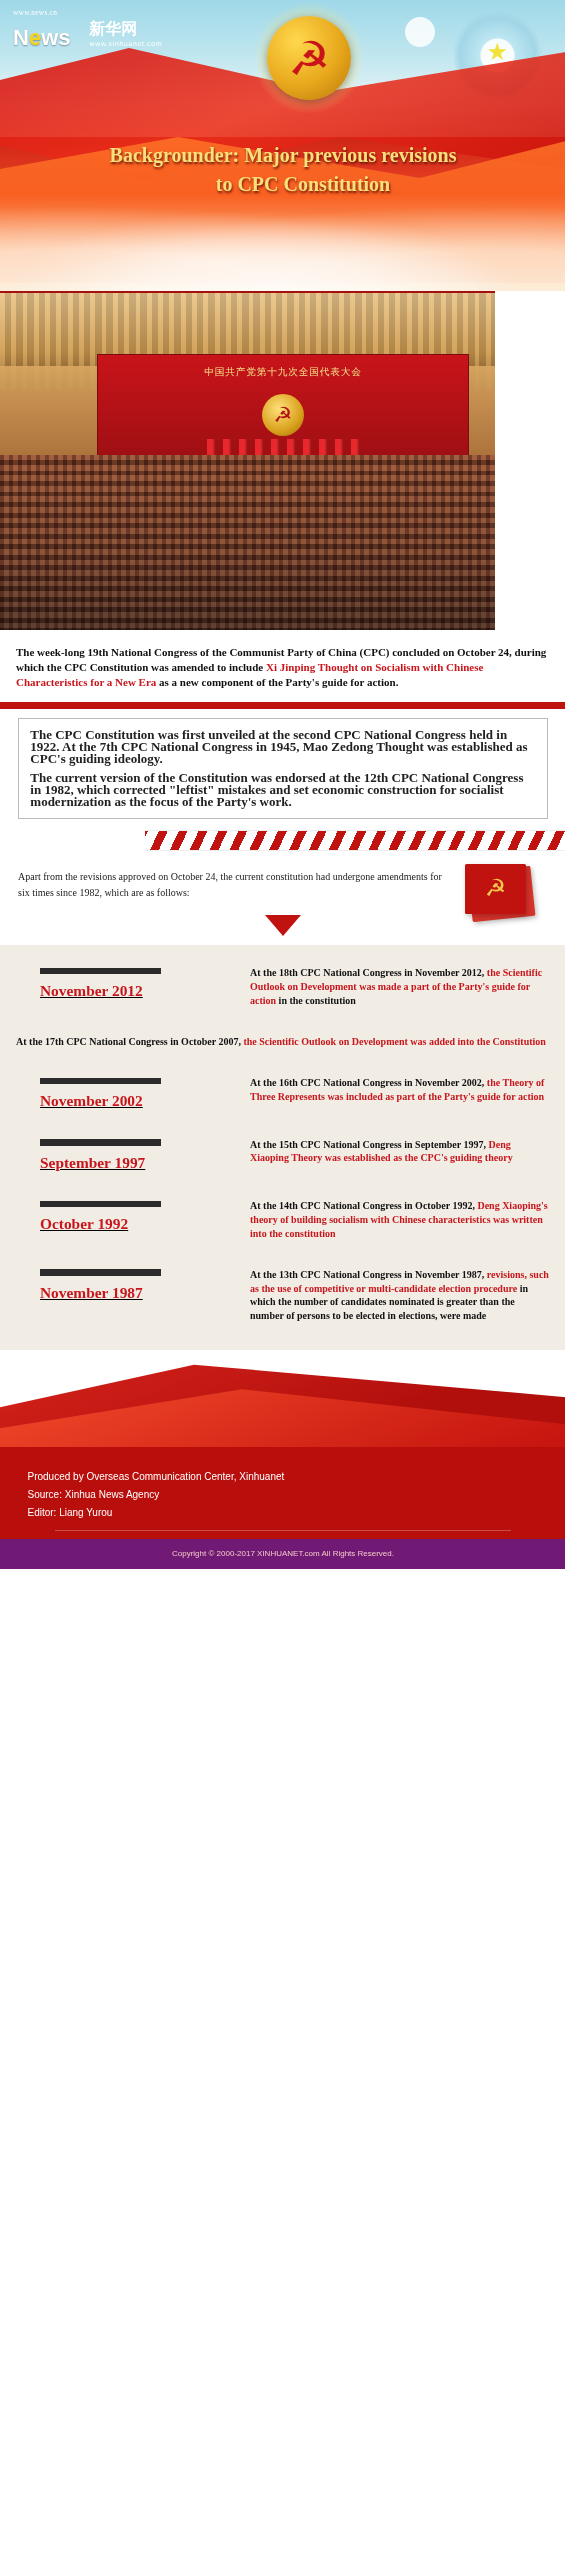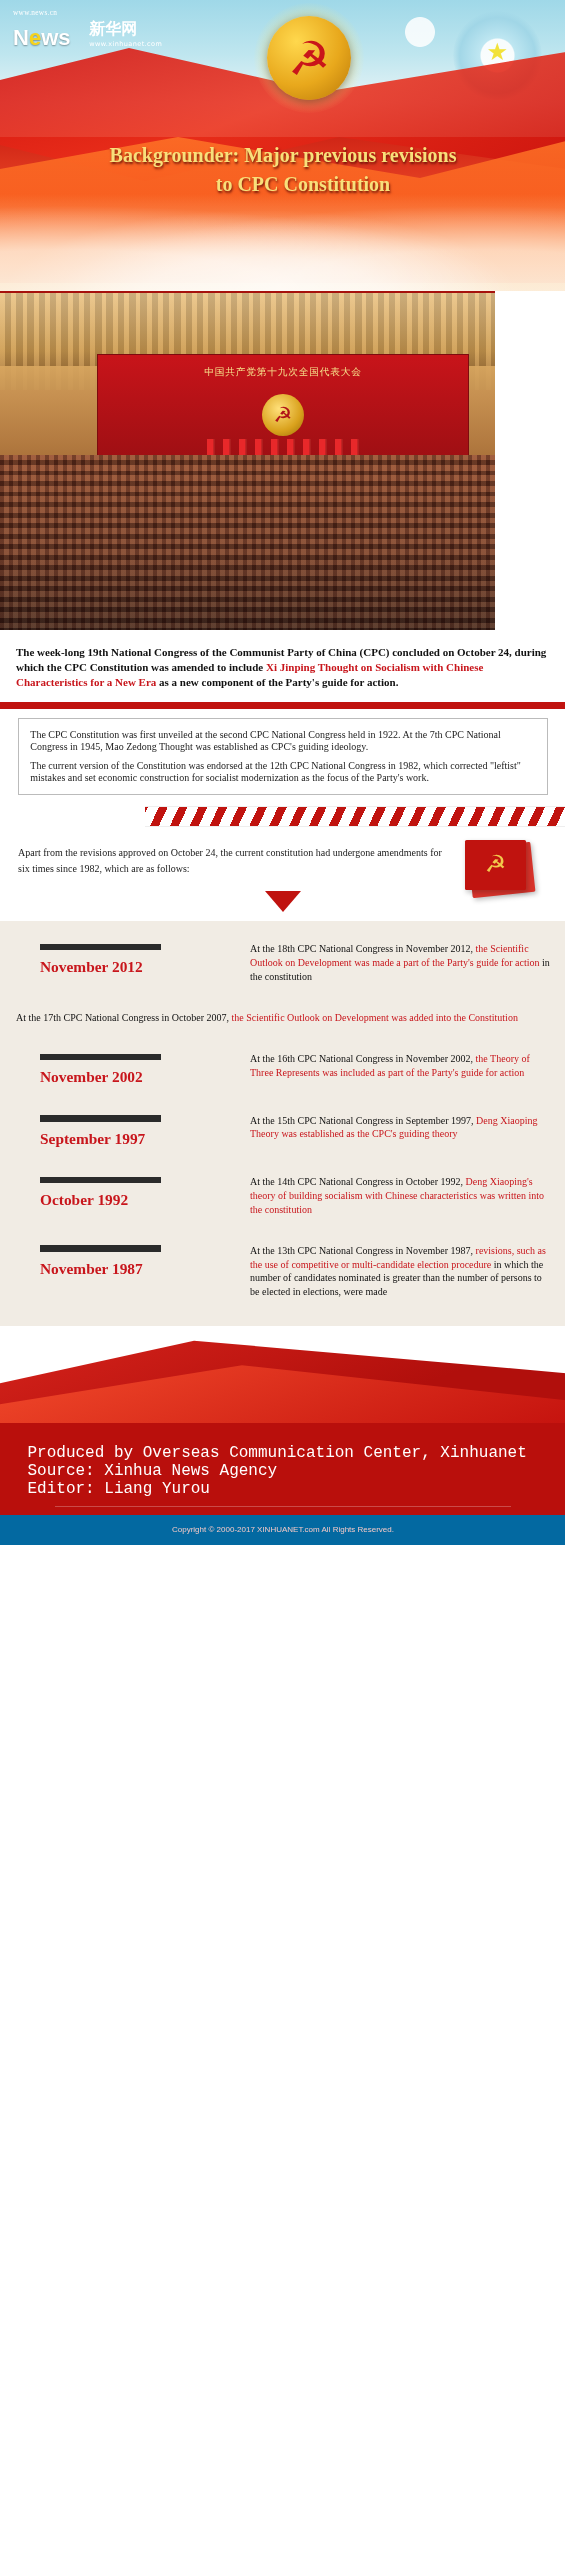--- a/index.html
+++ b/index.html
@@ -163,22 +163,23 @@
   .lead .hl { color: #c8161c; }
 
   .redbar {
     height: 6.5px; background: #c0130f; width: 100%;
   }
 
   .note-box {
     margin: 9.7px 18px 8px 18px;
     border: 0.8px solid #bbb;
     padding: 9.7px 11.3px;
-    font-size: 10px; line-height: 12px; color: #222;
+    font-size: 13px; line-height: 12px; color: #222;
     background: #fff;
+    font-weight: bold;
   }
   .note-box p + p { margin-top: 7.3px; }
 
   .stripes {
     height: 21px; margin: 11.3px 0 0 0;
     background: repeating-linear-gradient(115deg, #c0130f 0 8px, #ffffff 8px 18px);
     border-top: 0.8px solid #eee; border-bottom: 0.8px solid #eee;
   }
   .stripes-wrap { position: relative; }
   .stripes-wrap:before {
@@ -218,31 +219,31 @@
   .timeline {
     background: #f1ece4;
     padding: 21px 16px 27.5px 16px;
     margin-top: 9.7px;
   }
   .tl-row {
     display: flex; align-items: flex-start;
     margin-bottom: 27.5px;
   }
   .tl-row:last-child { margin-bottom: 0; }
-  .tl-left { width: 234px; padding-top: 1.6px; }
+  .tl-left { width: 234px; padding-top: 1.6px; text-decoration: underline; }
   .tl-rule {
     width: 121px; height: 6.5px; background: #2b2b2b; margin: 0 0 8px 24px;
   }
   .tl-date {
     font-size: 15.4px; font-weight: bold; color: #c8161c;
     font-family: "Liberation Serif", serif;
     margin-left: 24px;
   }
   .tl-right {
-    flex: 1; font-size: 10px; line-height: 13.7px; color: #111; font-weight: normal;
+    flex: 1; font-size: 10px; line-height: 13.7px; color: #111; font-weight: bold;
   }
   .tl-right .hl { color: #c8161c; }
 
   
   .footer-top {
     height: 97px; position: relative; background: #ffffff; overflow: hidden;
   }
   .footer-wave {
     position: absolute; left: 0; bottom: 0; width: 566px; height: 97px;
     background: linear-gradient(160deg, #d8241c 0%, #b10f0c 70%);
@@ -250,25 +251,25 @@
   }
   .footer-wave2 {
     position: absolute; left: 0; bottom: 0; width: 566px; height: 97px;
     background: linear-gradient(160deg, rgba(255,90,50,.85), rgba(200,20,15,.9));
     clip-path: polygon(0 78px, 242px 39px, 566px 74px, 566px 97px, 0 97px);
   }
   .footer {
     background: #b90f0c; padding: 21px 27.5px 8px 27.5px; color: #fff;
   }
   .footer p {
-    font-family: Liberation Mono, monospace;
-    font-size: 16px; line-height: 18px;
+    font-family: Liberation Sans, sans-serif;
+    font-size: 10px; line-height: 18px;
   }
   .copyright {
-    background: #0369a1; text-align: center; color: #f3c9c7;
+    background: #701a75; text-align: center; color: #f3c9c7;
     font-family: "Liberation Sans", sans-serif;
     font-size: 8px; padding: 9.7px 0 11.3px 0;
   }
   .copy-sep { height: 0.8px; background: rgba(255,255,255,.25); margin: 8px 27.5px 0 27.5px; }
 </style>
 </head>
 <body>
 
 <div class="page">
 

